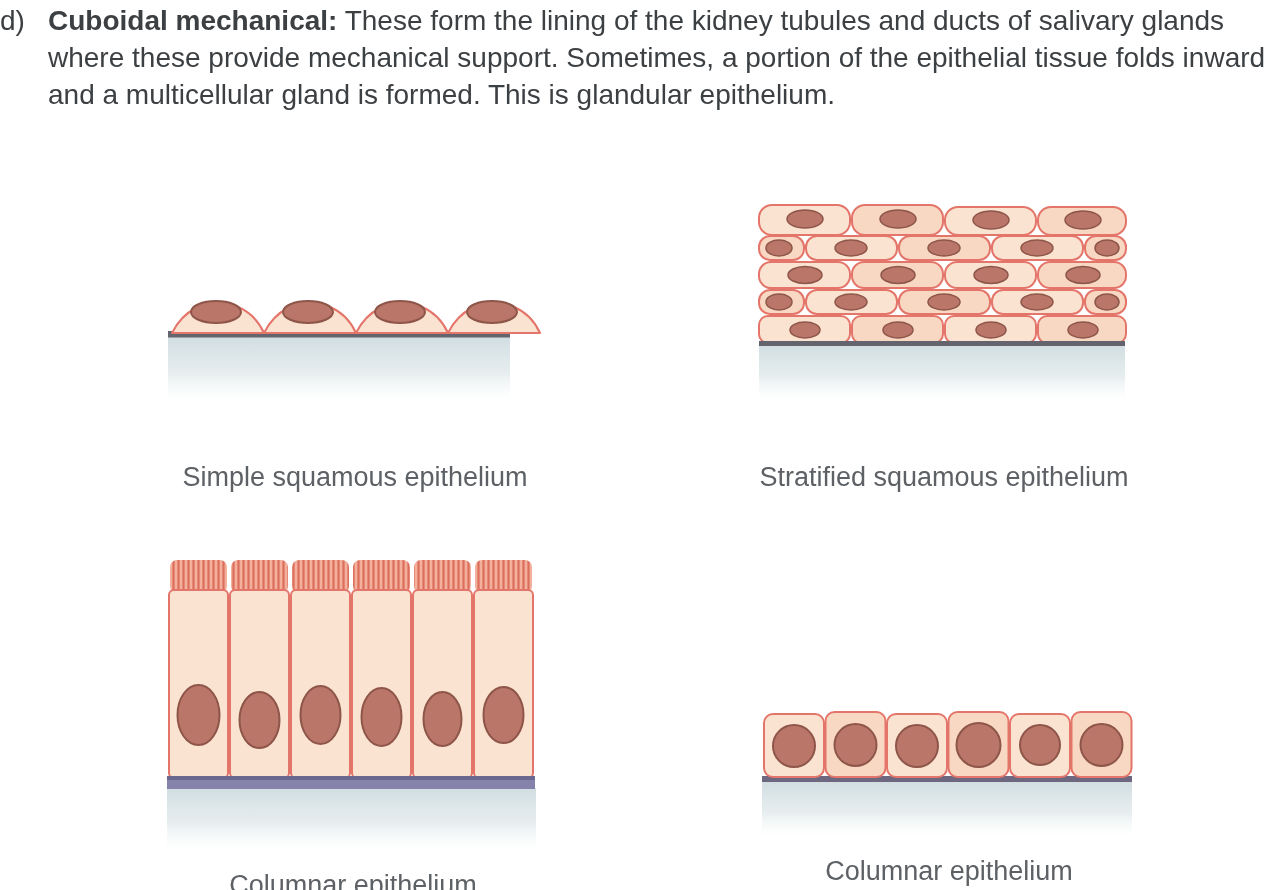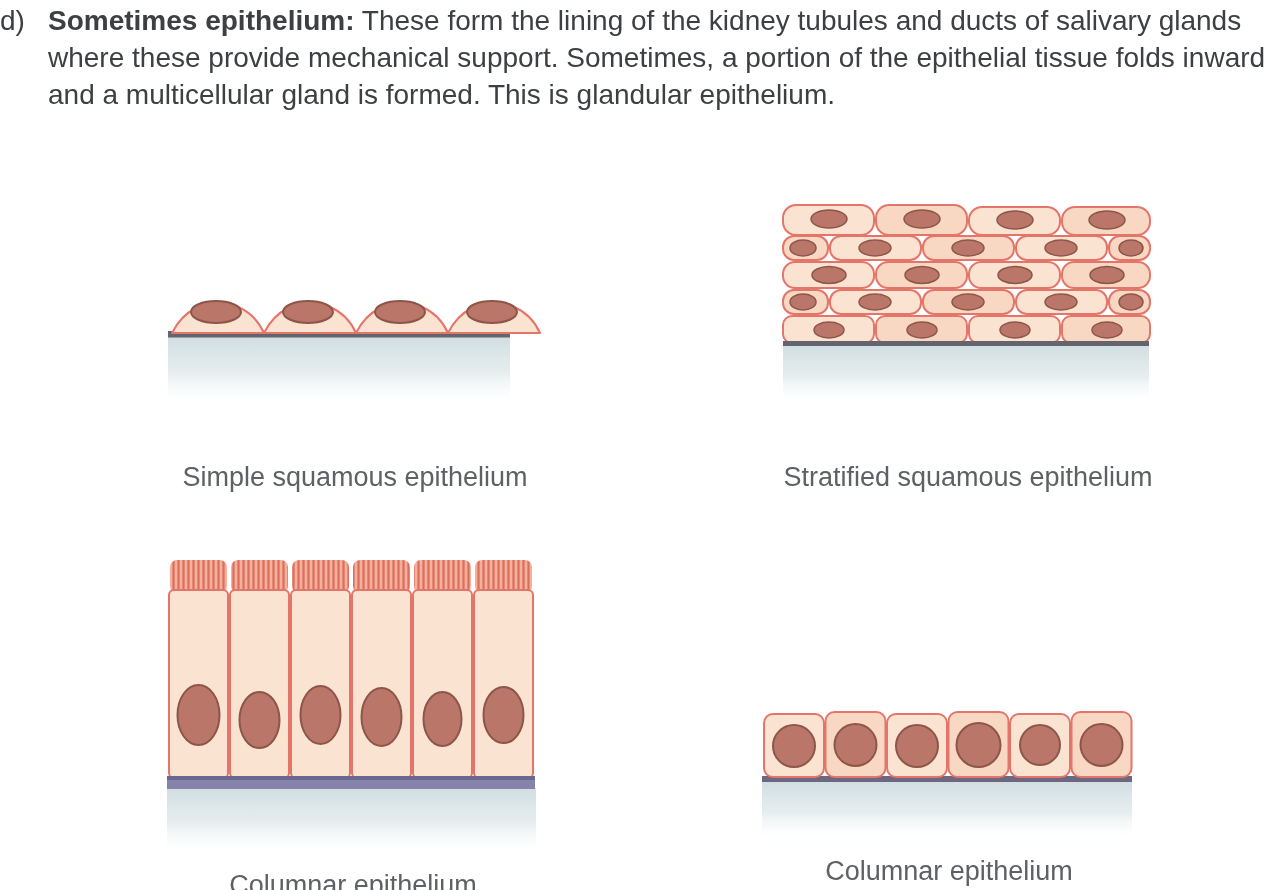--- a/index.html
+++ b/index.html
@@ -78,21 +78,21 @@
       </linearGradient>
       <pattern id="ciliaPat" patternUnits="userSpaceOnUse" width="5" height="34">
         <rect width="5" height="34" fill="#f3b09c"></rect>
         <path d="M2.5,1 V34" stroke="#dc6f5c" stroke-width="2.2"></path>
       </pattern>
     </defs>
   </svg>
 
   <div class="para">
     <span class="marker">d)</span>
-    <span class="lead">Sometimes epithelium:</span><span> These form the lining of the kidney tubules and ducts of salivary glands where these provide mechanical support. Sometimes, a portion of the epithelial tissue folds inward and a multicellular gland is formed. This is glandular epithelium.</span>
+    <span class="lead">Cuboidal mechanical:</span><span> These form the lining of the kidney tubules and ducts of salivary glands where these provide mechanical support. Sometimes, a portion of the epithelial tissue folds inward and a multicellular gland is formed. This is glandular epithelium.</span>
   </div>
 
   <div class="fig" style="left:168px;top:291px;height:210px;">
     <svg width="374" height="125" viewBox="0 0 374 125">
       <rect x="0" y="46" width="342" height="64" fill="url(#baseFade)"></rect>
       <rect x="0" y="40" width="342" height="6.5" class="membraneDark"></rect>
       <g transform="translate(4,0)">
         <path class="cell" d="M0,42 C4,34 10,24 24,17 C36,11 54,10 66,16 C78,21 87,31 92,42 Z"></path>
         <ellipse class="nucleus" cx="44" cy="21" rx="25" ry="11"></ellipse>
       </g>
@@ -105,21 +105,21 @@
         <ellipse class="nucleus" cx="44" cy="21" rx="25" ry="11"></ellipse>
       </g>
       <g transform="translate(280,0)">
         <path class="cell" d="M0,42 C4,34 10,24 24,17 C36,11 54,10 66,16 C78,21 87,31 92,42 Z"></path>
         <ellipse class="nucleus" cx="44" cy="21" rx="25" ry="11"></ellipse>
       </g>
     </svg>
     <div class="fig-label" style="top:171px;text-align:right;">Simple squamous epithelium</div>
   </div>
 
-  <div class="fig" style="left:757px;top:202px;height:300px;margin-left:24px;">
+  <div class="fig" style="left:757px;top:202px;height:300px;">
     <svg width="372" height="200" viewBox="0 0 372 200">
       <rect x="2" y="144" width="366" height="54" fill="url(#baseFade)"></rect>
 
       <rect class="cell" x="2" y="3" width="91" height="30" rx="13"></rect>
       <rect class="cellB" x="95" y="3" width="91" height="30" rx="13"></rect>
       <rect class="cell" x="188" y="5" width="91" height="28" rx="13"></rect>
       <rect class="cellB" x="281" y="5" width="88" height="28" rx="13"></rect>
       <ellipse class="nucleusS" cx="48" cy="17" rx="18" ry="9"></ellipse>
       <ellipse class="nucleusS" cx="141" cy="17" rx="18" ry="9"></ellipse>
       <ellipse class="nucleusS" cx="234" cy="18" rx="18" ry="9"></ellipse>

